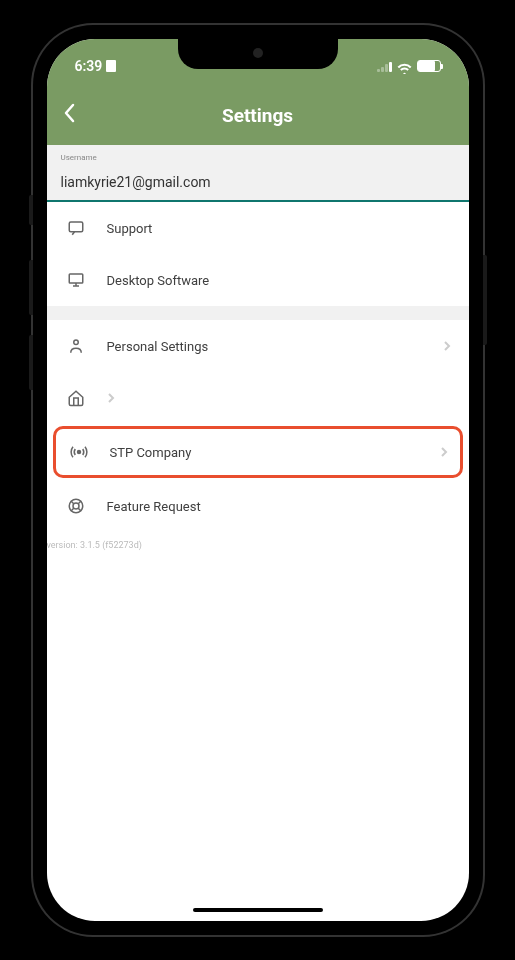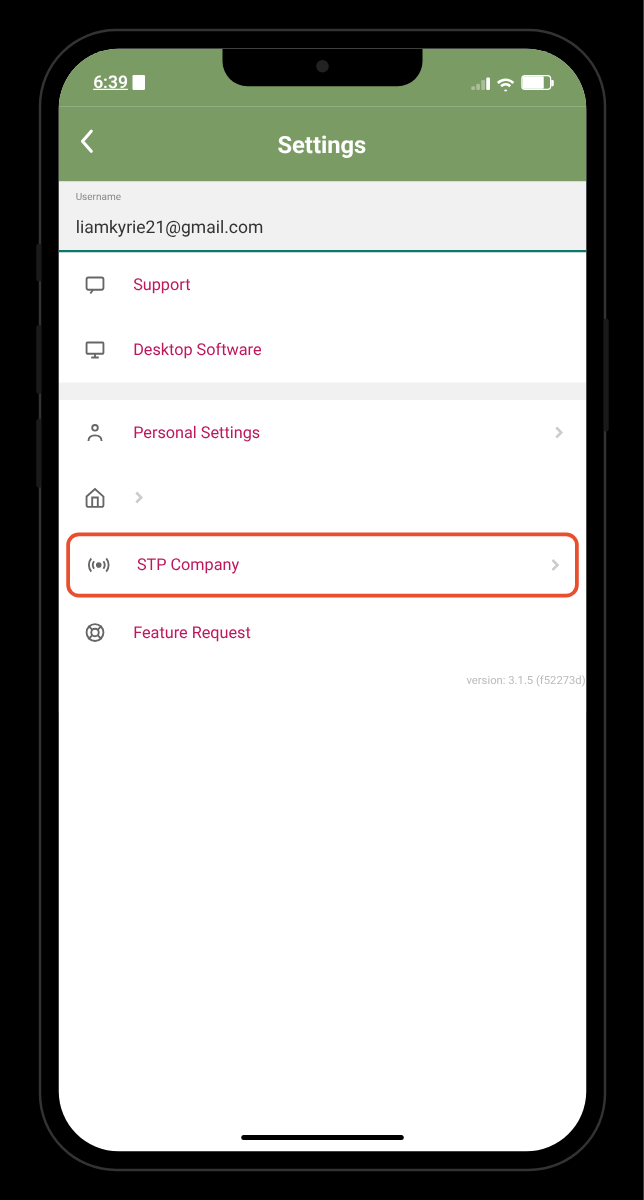--- a/index.html
+++ b/index.html
@@ -75,21 +75,21 @@
     background: #7a9b63;
     display: flex;
     justify-content: space-between;
     align-items: center;
     padding: 0 28px;
     padding-top: 8px;
     color: #fff;
     font-size: 14px;
     font-weight: 600;
   }
-  .status-left { display: flex; align-items: center; gap: 4px; text-decoration: underline; }
+  .status-left { display: flex; align-items: center; gap: 4px; }
   .status-right { display: flex; align-items: center; gap: 5px; }
   .sim-icon { width: 10px; height: 12px; background: #fff; border-radius: 1px; display: inline-block; }
   .signal-bars { display: flex; align-items: flex-end; gap: 1.5px; height: 11px; }
   .signal-bars span { width: 2.5px; background: rgba(255,255,255,0.35); border-radius: 1px; }
   .signal-bars span:nth-child(1){height:3px;} 
   .signal-bars span:nth-child(2){height:5px;}
   .signal-bars span:nth-child(3){height:7.5px;}
   .signal-bars span:nth-child(4){height:10px; background:#fff;}
   .wifi-icon { width: 15px; height: 11px; position: relative; }
   .wifi-icon svg { width: 15px; height: 11px; }
@@ -133,30 +133,30 @@
   }
   .item-icon {
     width: 22px;
     height: 22px;
     display: flex;
     align-items: center;
     justify-content: center;
     margin-right: 20px;
     color: #666;
   }
-  .item-label { font-size: 13px; color: #be185d; flex: 1; }
+  .item-label { font-size: 13px; color: #404040; flex: 1; }
   .chevron { color: #ccc; }
   .highlight-box {
     border: 3.5px solid #e94e2e;
     border-radius: 10px;
     margin: 2px 6px;
     padding: 12px 12px;
   }
   .version-text {
-    text-align: right;
+    text-align: left;
     font-size: 9px;
     color: #bbb;
     padding: 8px 0 20px;
   }
   .home-indicator {
     position: absolute;
     bottom: 9px;
     left: 50%;
     transform: translateX(-50%);
     width: 130px;

